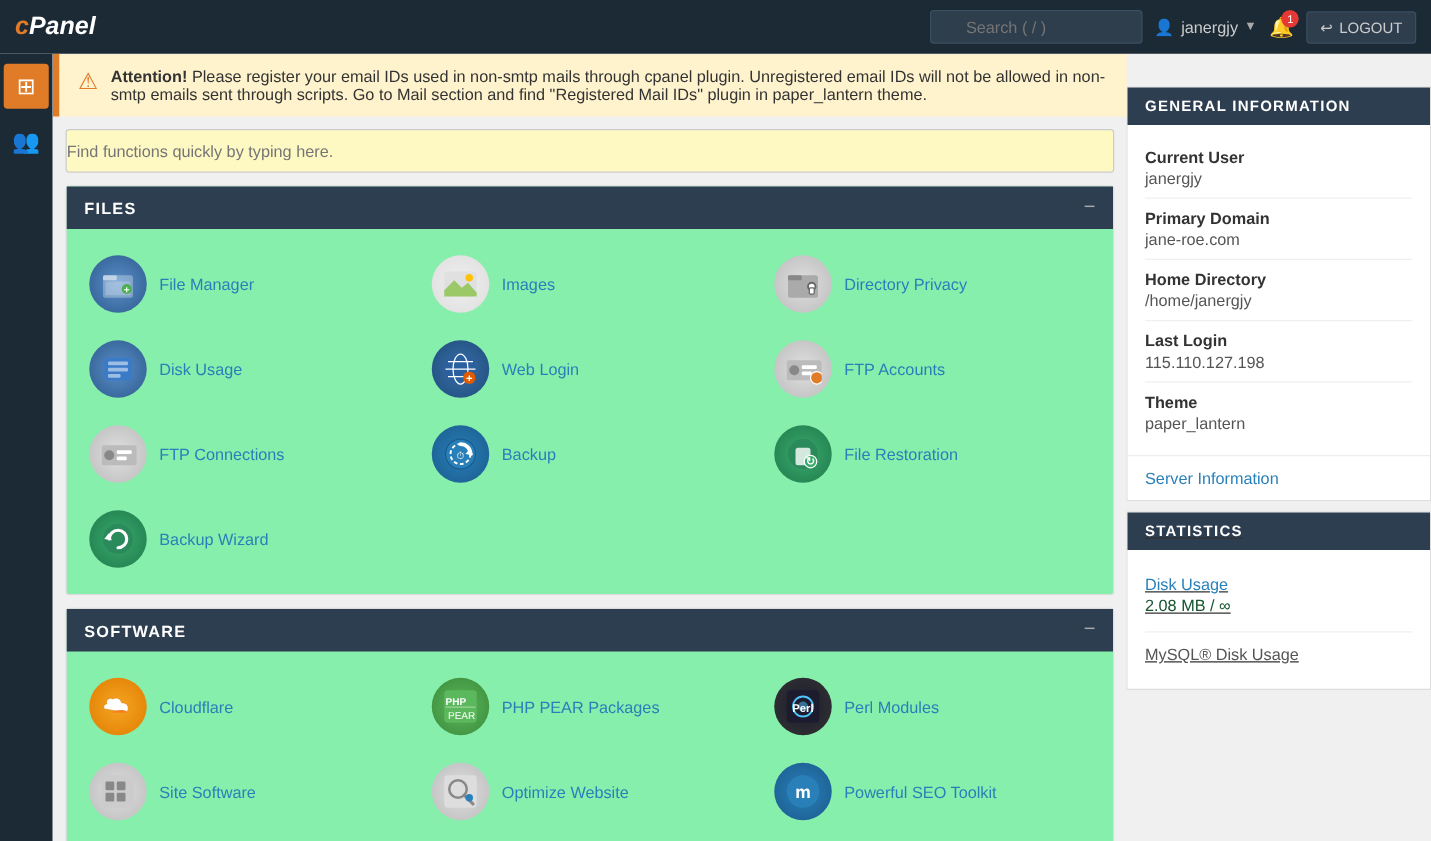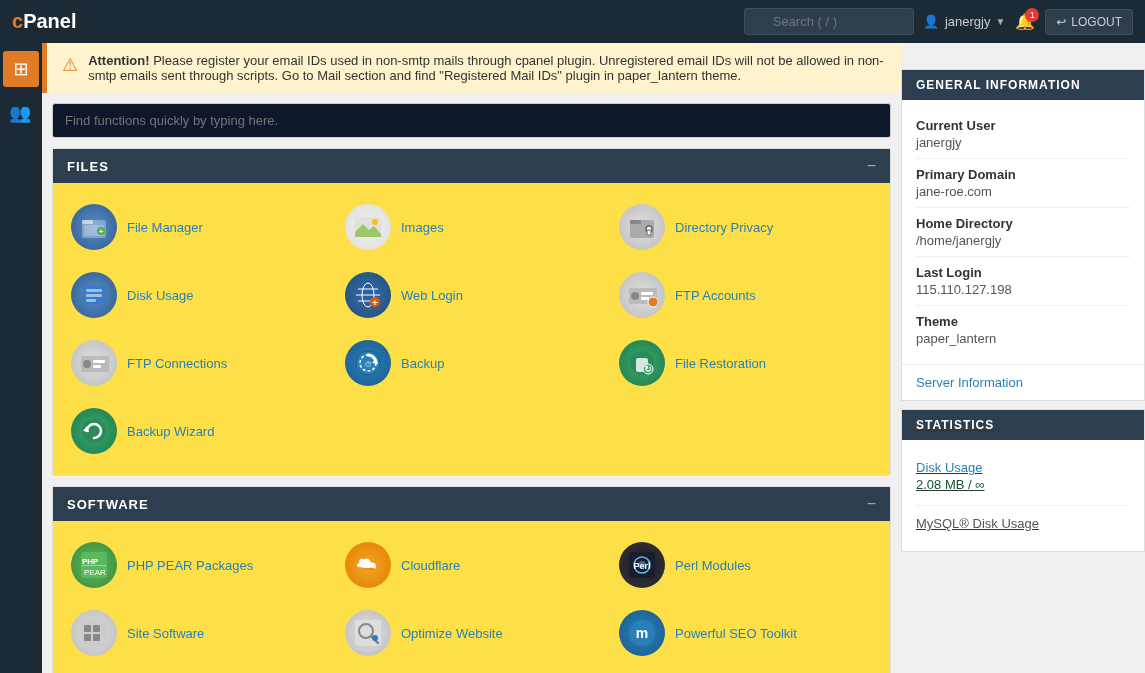--- a/index.html
+++ b/index.html
@@ -11,20 +11,21 @@
       height: 43px;
       display: flex;
       align-items: center;
       padding: 0 12px;
       gap: 10px;
     }
     .topnav-logo {
       color: #fff;
       font-size: 20px;
       font-weight: bold;
+      font-style: italic;
       margin-right: auto;
     }
     .topnav-logo span { color: #e07b28; }
     .search-box {
       background: #2e3e4d;
       border: 1px solid #3a4f60;
       border-radius: 3px;
       padding: 5px 10px 5px 28px;
       color: #aaa;
       font-size: 13px;
@@ -133,32 +134,32 @@
       margin-top: 1px;
       flex-shrink: 0;
     }
 
     
     .function-search {
       margin: 10px 10px 10px 10px;
     }
     .function-search input {
       width: 100%;
-      padding: 9px 12px;
+      padding: 9px 0;
       border: 1px solid #ccc;
       border-radius: 3px;
       font-size: 13px;
       color: #888;
-      background: #0f172a;
+      background: #fef9c3;
     }
 
     
     .section {
       margin: 0 10px 10px 10px;
-      background: #fde047;
+      background: #86efac;
       border: 1px solid #ddd;
       border-radius: 3px;
     }
     .section-header {
       background: #2c3e50;
       color: #fff;
       padding: 8px 14px;
       font-size: 13px;
       font-weight: bold;
       letter-spacing: 1px;
@@ -493,39 +494,39 @@
       </div>
 
       <div class="section">
         <div class="section-header">
           <span>SOFTWARE</span>
           <button class="collapse-btn">−</button>
         </div>
         <div class="section-body">
 
           <div class="item">
+            <div class="item-icon icon-cloudflare">
+              <svg width="30" height="30" viewBox="0 0 30 30">
+                  <path d="M22 20 C24 17 24 12 18 12 C17 9 14 7 11 9 C8 7 5 10 6 13 C4 13 3 15 4 17 Z" fill="#fff" stroke="#e07b00" stroke-width="0.5"></path>
+                  <path d="M10 20 C12 17 24 17 22 20 Z" fill="#f6821f"></path>
+                </svg>
+            </div>
+            <span class="item-label">Cloudflare</span>
+          </div>
+
+          <div class="item">
             <div class="item-icon icon-phppear">
               <svg width="30" height="30" viewBox="0 0 30 30">
                   <rect x="2" y="2" width="26" height="26" rx="3" fill="#5cb85c"></rect>
                   <text x="3" y="14" fill="#fff" font-size="8" font-weight="bold">PHP</text>
                   <rect x="3" y="15" width="24" height="1" fill="#fff" opacity="0.4"></rect>
                   <text x="5" y="25" fill="#fff" font-size="8">PEAR</text>
                 </svg>
             </div>
             <span class="item-label">PHP PEAR Packages</span>
-          </div>
-
-          <div class="item">
-            <div class="item-icon icon-cloudflare">
-              <svg width="30" height="30" viewBox="0 0 30 30">
-                  <path d="M22 20 C24 17 24 12 18 12 C17 9 14 7 11 9 C8 7 5 10 6 13 C4 13 3 15 4 17 Z" fill="#fff" stroke="#e07b00" stroke-width="0.5"></path>
-                  <path d="M10 20 C12 17 24 17 22 20 Z" fill="#f6821f"></path>
-                </svg>
-            </div>
-            <span class="item-label">Cloudflare</span>
           </div>
 
           <div class="item">
             <div class="item-icon icon-perlmod">
               <svg width="30" height="30" viewBox="0 0 30 30">
                   <rect x="2" y="2" width="26" height="26" rx="3" fill="#1c1c2e"></rect>
                   <circle cx="15" cy="15" r="8" fill="none" stroke="#4fc3f7" stroke-width="1.5"></circle>
                   <circle cx="15" cy="15" r="4" fill="#4fc3f7" opacity="0.5"></circle>
                   <text x="15" y="19" text-anchor="middle" fill="#fff" font-size="9" font-weight="bold">Perl</text>
                 </svg>

